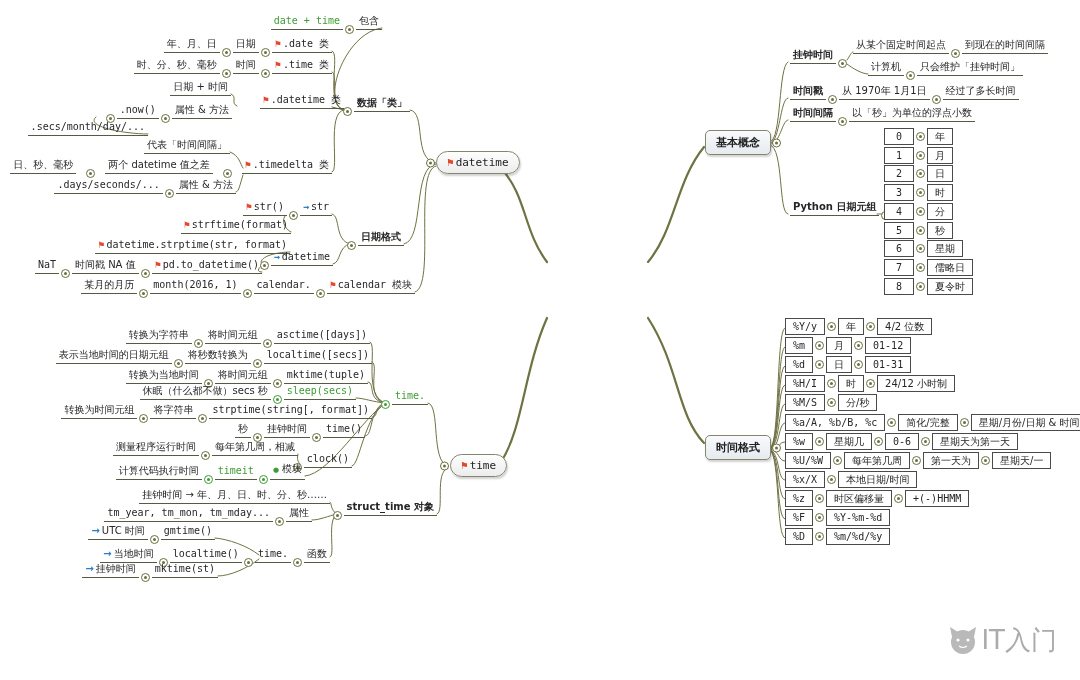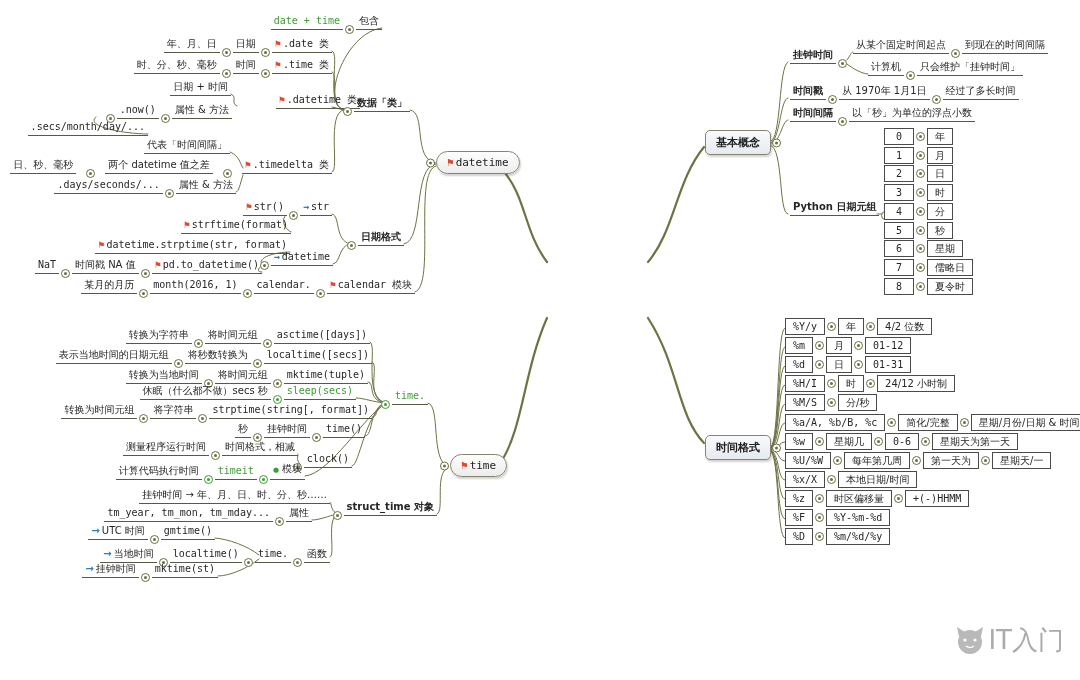--- a/index.html
+++ b/index.html
@@ -32,21 +32,21 @@
   .topic .dot{position:absolute;margin:0;}
   .topic .side-left{left:-11px;top:50%;transform:translateY(-50%);}
   .topic .side-right{right:-11px;top:50%;transform:translateY(-50%);}
   .cn-topic{font-weight:bold;border-radius:5px;background:linear-gradient(#f8fafc,#e6ebf0);}
   .code-topic{font-family:"DejaVu Sans Mono",monospace;}
   #central{position:absolute;left:500px;top:255px;width:190px;height:68px;z-index:3;
        background:linear-gradient(#e4f0e1,#b4d0b8);border:2px solid #5d7a5e;border-radius:10px;
        display:flex;align-items:center;justify-content:center;
        font-family:"DejaVu Serif",serif;font-size:24px;font-weight:bold;color:#1d2b1d;
        box-shadow:2px 3px 5px rgba(0,0,0,.22);}
-  .watermark{position:absolute;right:16px;bottom:22px;display:flex;align-items:center;
+  .watermark{position:absolute;right:23px;bottom:22px;display:flex;align-items:center;
        color:#ababab;font-size:26px;z-index:3;}
 </style>
 </head>
 <body>
 
 <div id="mm">
 
   <svg class="wires" width="1080" height="680" viewBox="0 0 1080 680">
     <g fill="none" stroke="#6f7243" stroke-width="2.2" stroke-linecap="round">
       <path d="M547 262 C523 230 527 197 501 168"></path>
@@ -138,21 +138,21 @@
     <div class="row" style="top: 58px; right: 748px;">
       <span class="seg ">时、分、秒、毫秒</span>
       <span class="dot"></span>
       <span class="seg ">时间</span>
       <span class="dot"></span>
       <span class="seg code"><span class="flag">⚑</span>.time 类</span>
     </div>
     <div class="row" style="top: 80px; right: 849px;">
       <span class="seg ">日期 + 时间</span>
     </div>
-    <div class="row" style="top: 93px; right: 720px;">
+    <div class="row" style="top: 93px; right: 736px;">
       <span class="seg code"><span class="flag">⚑</span>.datetime 类</span>
     </div>
     <div class="row" style="top: 103px; right: 848px;">
       <span class="dot"></span>
       <span class="seg code">.now()</span>
       <span class="dot"></span>
       <span class="seg ">属性 &amp; 方法</span>
     </div>
     <div class="row" style="top: 120px; right: 932px;">
       <span class="seg code">.secs/month/day/...</span>
@@ -247,21 +247,21 @@
     <div class="row" style="top: 422px; right: 715px;">
       <span class="seg ">秒</span>
       <span class="dot"></span>
       <span class="seg ">挂钟时间</span>
       <span class="dot"></span>
       <span class="seg code">time()</span>
     </div>
     <div class="row" style="top: 440px; right: 782px;">
       <span class="seg ">测量程序运行时间</span>
       <span class="dot"></span>
-      <span class="seg ">时间格式，相减</span>
+      <span class="seg ">每年第几周，相减</span>
     </div>
     <div class="row" style="top: 452px; right: 728px;">
       <span class="dot"></span>
       <span class="seg code">clock()</span>
     </div>
     <div class="row" style="top: 462px; right: 775px;">
       <span class="seg ">计算代码执行时间</span>
       <span class="dot g"></span>
       <span class="seg code green">timeit</span>
       <span class="dot g"></span>

